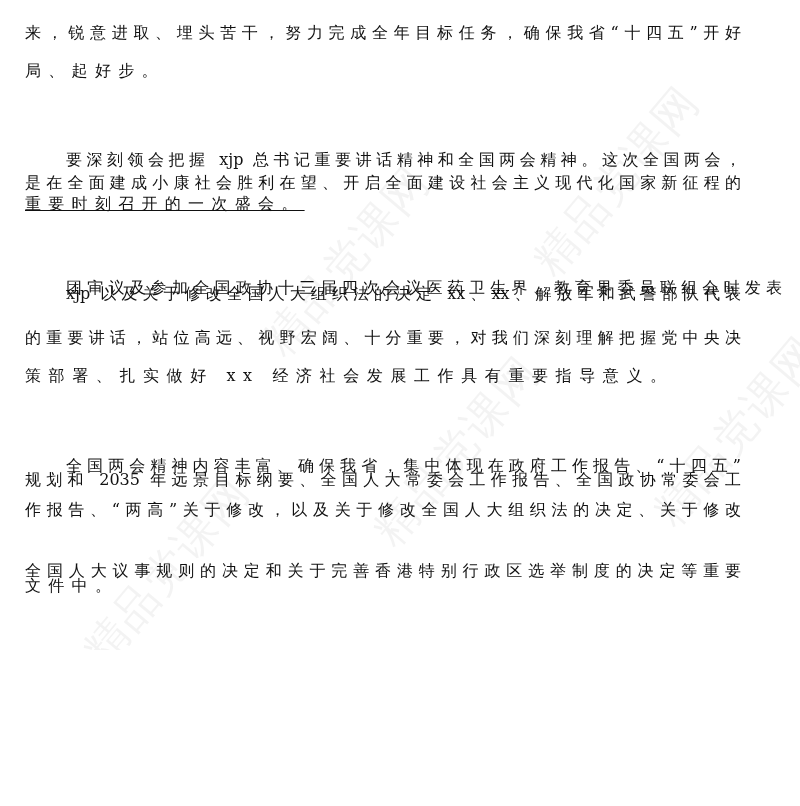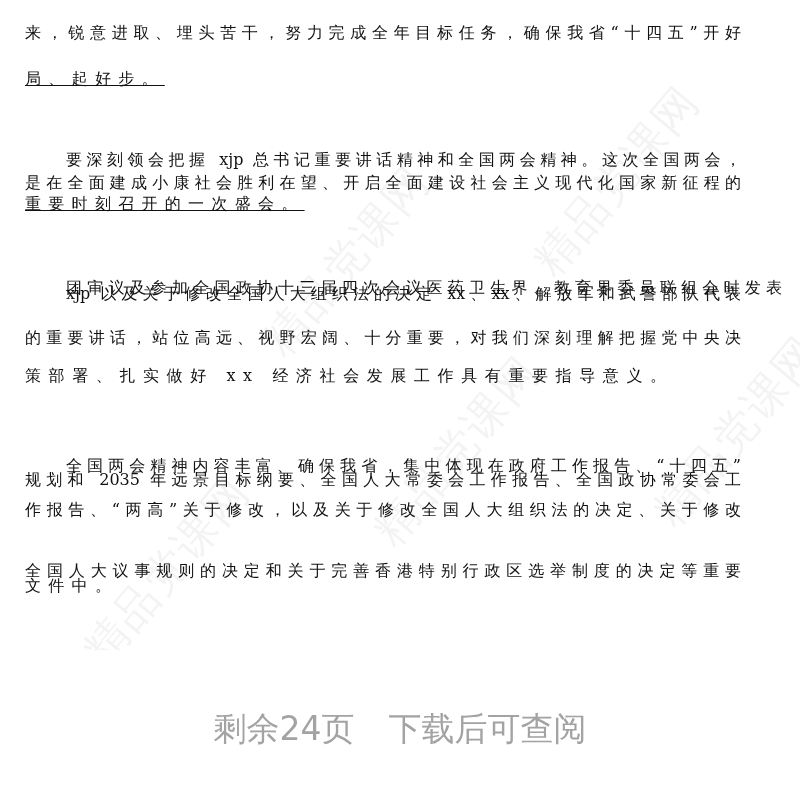--- a/index.html
+++ b/index.html
@@ -94,35 +94,32 @@
     <div class="wm" style="left:70px; top:640px;">精品党课网</div>
   </div>
 
   <div>
 
     <div class="line" style="top:-14px; color:#222;">
       <span>                                                    </span>
     </div>
 
     <div class="line" style="top:18px;">来，锐意进取、埋头苦干，努力完成全年目标任务，确保我省“十四五”开好</div>
-    <div class="line last" style="top:64px;text-decoration:underline;">局、起好步。</div>
+    <div class="line last" style="top:56px;">局、起好步。</div>
 
     <div class="line indent" style="top:113px;">要深刻领会把握 xjp 总书记重要讲话精神和全国两会精神。这次全国两会，</div>
     <div class="line" style="top:168px;">是在全面建成小康社会胜利在望、开启全面建设社会主义现代化国家新征程的</div>
     <div class="line last" style="top:189px;text-decoration:underline;">重要时刻召开的一次盛会。</div>
 
     <div class="line indent" style="top:247px;">xjp 以及关于修改全国人大组织法的决定 xx、xx、解放军和武警部队代表</div>
     <div class="line" style="top:273px;margin-left:41px;">团审议及参加全国政协十三届四次会议医药卫生界、教育界委员联组会时发表</div>
     <div class="line" style="top:323px;">的重要讲话，站位高远、视野宏阔、十分重要，对我们深刻理解把握党中央决</div>
     <div class="line last" style="top:361px; letter-spacing:7.6px;">策部署、扎实做好 xx 经济社会发展工作具有重要指导意义。</div>
 
     <div class="line indent" style="top:419px;">全国两会精神内容丰富、确保我省，集中体现在政府工作报告、“十四五”</div>
     <div class="line" style="top:457px;margin-top:8px;">规划和 2035 年远景目标纲要、全国人大常委会工作报告、全国政协常委会工</div>
     <div class="line" style="top:495px;">作报告、“两高”关于修改，以及关于修改全国人大组织法的决定、关于修改</div>
     <div class="line" style="top:556px;">全国人大议事规则的决定和关于完善香港特别行政区选举制度的决定等重要</div>
     <div class="line last" style="top:571px;">文件中。</div>
   </div>
 
-  <div class="footer-banner">
-    <span>剩余24页</span><span class="gap"></span><span>下载后可查阅</span>
-  </div>
 
 </div>
 
 </body></html>

